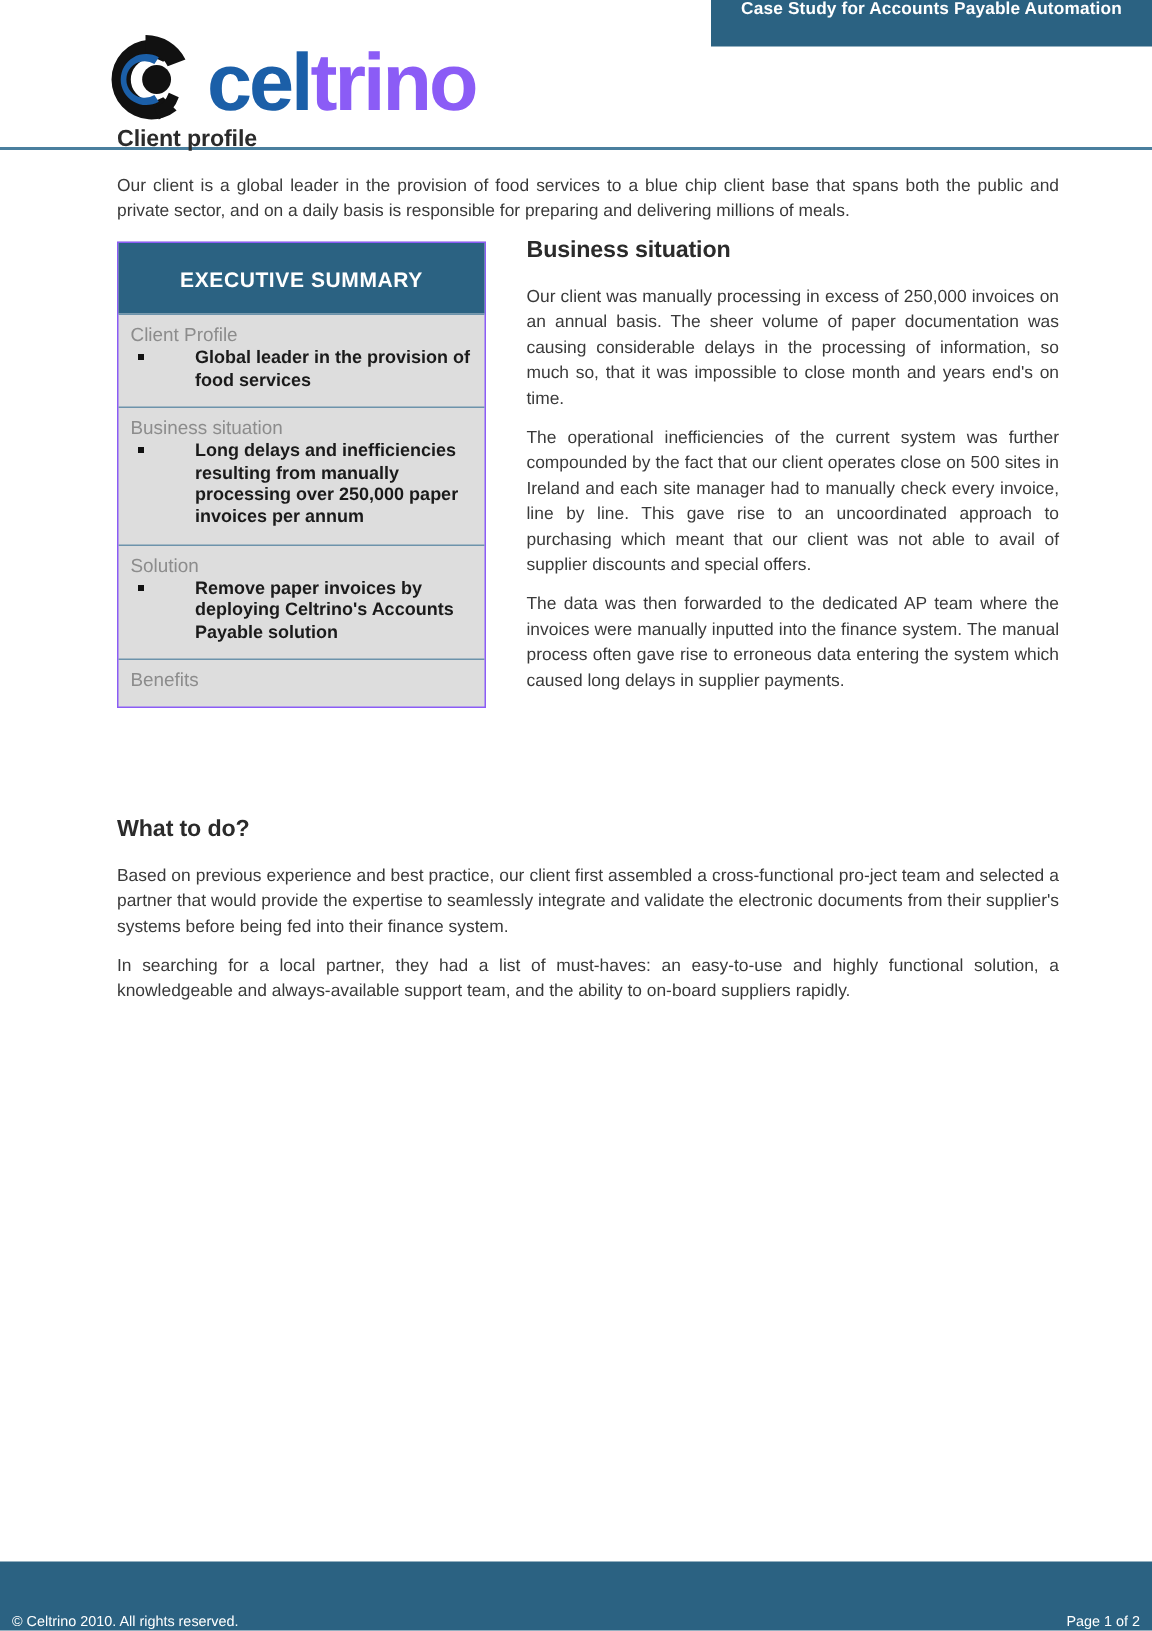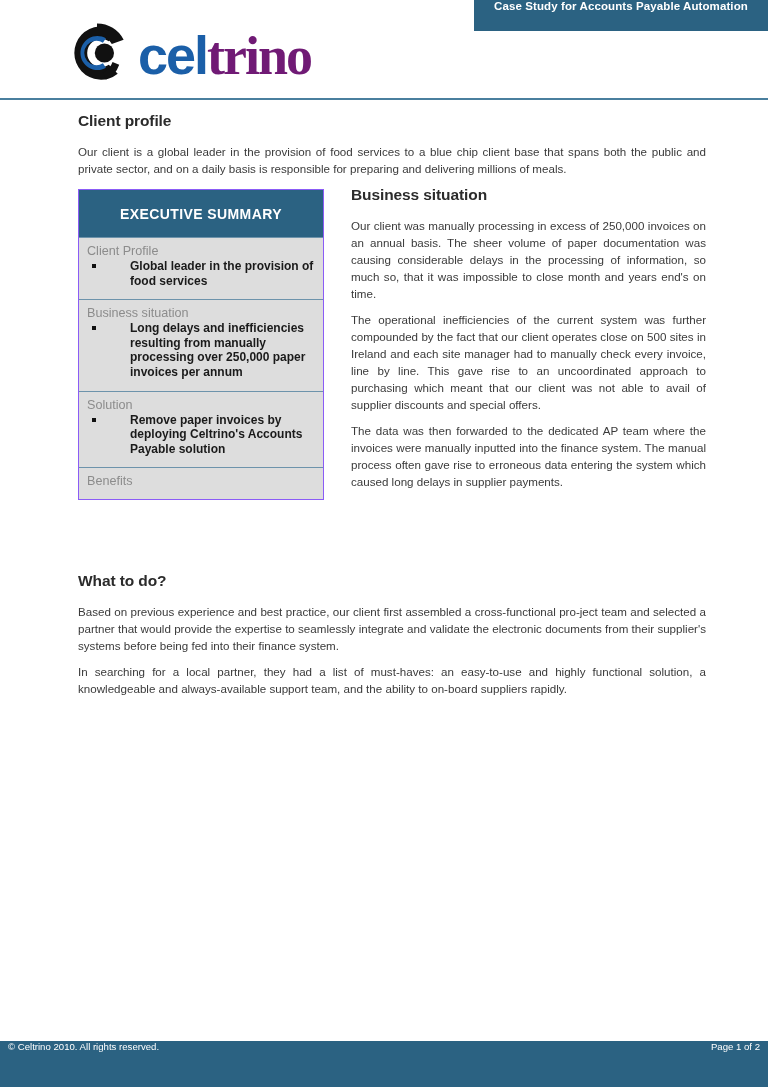--- a/index.html
+++ b/index.html
@@ -56,34 +56,34 @@
   .logo-word {
     font-size: 54px;
     font-weight: 700;
     letter-spacing: -2px;
     line-height: 1;
     margin-left: 2px;
     margin-top: 4px;
     white-space: nowrap;
   }
   .logo-word .cel { color: #1b5fa8; }
-  .logo-word .trino { color: #701a75; font-family: Liberation Serif, serif; }
+  .logo-word .trino { color: #8b5cf6; }
   .header-rule {
     position: absolute;
     left: 0;
     top: 98px;
     width: 768px;
     height: 2px;
     background: #4a7f9e;
   }
 
   
   .content {
     position: absolute;
-    top: 112px;
+    top: 84px;
     left: 0;
     width: 768px;
     padding: 0 62px 0 78px;
   }
   h2.section-heading {
     font-size: 15.5px;
     font-weight: 700;
     color: #2b2b2b;
     margin: 39px 0 13px 0;
     letter-spacing: -0.1px;
@@ -157,21 +157,21 @@
 
   
   .page-footer {
     position: absolute;
     left: 0;
     bottom: 0;
     width: 768px;
     height: 46px;
     background: #2b6282;
     display: flex;
-    align-items: flex-start;
+    align-items: flex-end;
     justify-content: space-between;
     padding: 0 8px;
   }
   .footer-text {
     color: #ffffff;
     font-size: 9.6px;
     white-space: nowrap;
   }
 </style>
 </head>

